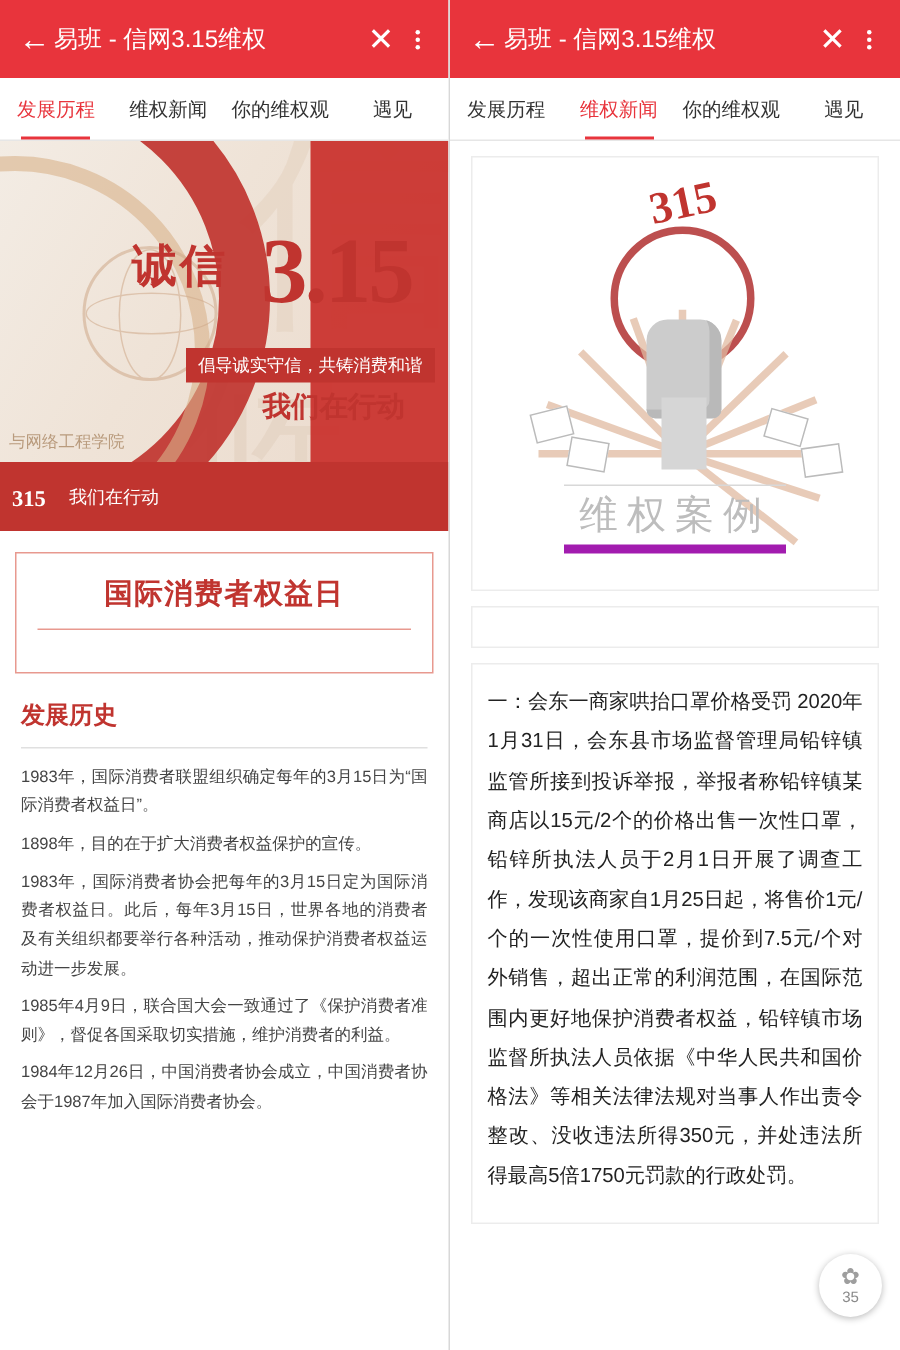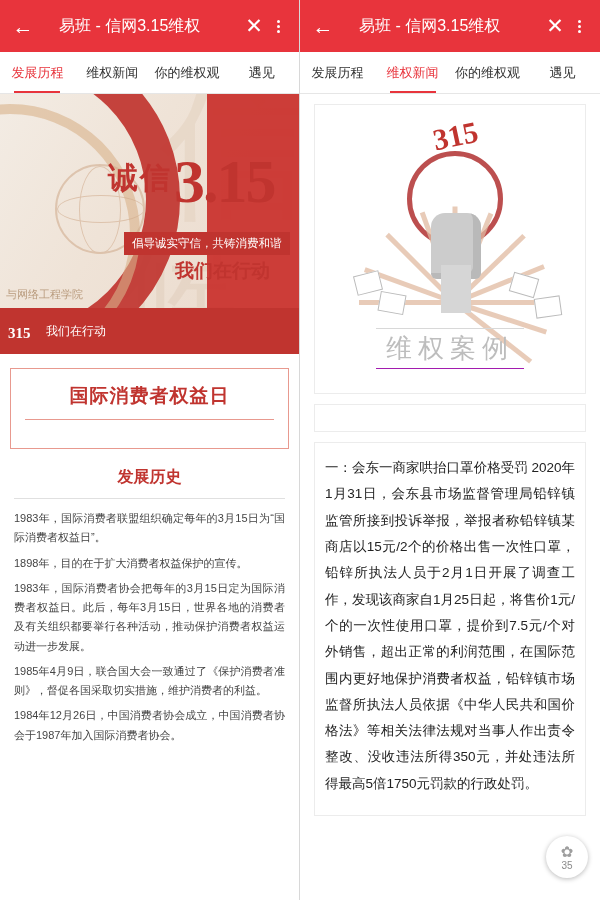--- a/index.html
+++ b/index.html
@@ -12,21 +12,21 @@
   .screens { display: flex; width: 600px; height: 900px; }
   .panel { width: 300px; height: 900px; position: relative; overflow: hidden; background: #fff; }
   .panel.left { border-right: 1px solid #d8d8d8; }
 
   
   .appbar {
     height: 52px; background: #e8343c; color: #fff;
     display: flex; align-items: center; padding: 0 10px;
   }
   .appbar .back { font-size: 21px; line-height: 1; width: 26px; text-align: center; }
-  .appbar .title { font-size: 16px; margin-left: 23px; flex: 1; white-space: nowrap; }
+  .appbar .title { font-size: 16px; margin-left: 0; flex: 1; white-space: nowrap; }
   .appbar .close { font-size: 21px; width: 26px; text-align: center; }
   .appbar .dots { width: 22px; text-align: center; font-size: 17px; letter-spacing: 0; }
   .dots span { display: block; width: 3px; height: 3px; border-radius: 50%; background: #fff; margin: 2px auto; }
 
   
   .tabs {
     height: 42px; display: flex; align-items: stretch;
     border-bottom: 1px solid #e6e6e6; background: #fff;
   }
   .tab {
@@ -71,21 +71,21 @@
   .hero .globe::before { left: 50%; top: 0; width: 40px; height: 86px; transform: translateX(-50%); }
   .hero .globe::after { left: 0; top: 50%; width: 86px; height: 26px; transform: translateY(-50%); }
   .hero .redblock {
     position: absolute; left: 0; top: 82px; width: 44px; height: 90px; background: #c0342f;
     color: #fff; font-size: 12px; text-align: center; padding-top: 12px; letter-spacing: 2px; line-height: 1.5;
   }
   .hero .rightband {
     position: absolute; right: 0; top: 0; width: 92px; height: 260px; background: #c9302c; opacity: .93;
   }
   .hero .chengxin {
-    position: absolute; left: 108px; top: 68px; color: #c0342f; font-size: 30px;
+    position: absolute; left: 88px; top: 68px; color: #c0342f; font-size: 30px;
     font-family: "Liberation Serif", serif; font-weight: bold; line-height: 1.05; letter-spacing: 2px;
     z-index: 4;
   }
   .hero .big315 {
     position: absolute; left: 142px; top: 52px; color: #c0342f; font-size: 62px;
     font-family: "Liberation Serif", serif; font-weight: bold; z-index: 4; letter-spacing: -2px; margin-left: 32px;
   }
   .hero .slogan {
     position: absolute; left: 124px; top: 138px; background: #c0342f; color: #fff;
     font-size: 11.5px; padding: 4px 8px; z-index: 4; white-space: nowrap;
@@ -114,21 +114,21 @@
   .card h2 {
     text-align: center; color: #c0342f; font-size: 19px; letter-spacing: 1px;
     font-family: "Liberation Serif", serif; margin-bottom: 2px;
   }
   .card .rule { height: 1px; background: #e8998f; margin: 10px 2px 12px 2px; }
   .card p {
     font-size: 13.5px; line-height: 2.0; color: #333; text-align: justify;
   }
   .section2 { margin: 18px 14px 0 14px; }
   .section2 h3 {
-    color: #c0342f; font-size: 16px; margin-bottom: 10px; font-family: "Liberation Serif", serif; text-align: center;
+    color: #c0342f; font-size: 16px; margin-bottom: 10px; font-family: "Liberation Serif", serif;
   }
   .section2 .hr { height: 1px; background: #e0e0e0; margin: 0 0 10px 0; }
   .section2 p { font-size: 11px; line-height: 1.75; color: #444; text-align: justify; margin-bottom: 6px; }
 
   
   .rpanel-body { padding: 10px 14px 0 14px; }
   .fistwrap {
     position: relative; height: 290px; border: 1px solid #ececec; background: #fff;
     overflow: hidden;
   }
@@ -155,21 +155,21 @@
     position: absolute; left: 100px; top: 45px; width: 96px; height: 5px; background: #e0b9a0;
     transform-origin: 0 50%; opacity: .75;
   }
   .fistwrap .paper {
     position: absolute; width: 26px; height: 20px; background: #fff; border: 1px solid #bbb;
     transform: rotate(-14deg);
   }
   .watermark {
     position: absolute; left: 50%; transform: translateX(-50%); bottom: 24px;
     color: #bdbdbd; font-size: 26px; letter-spacing: 6px; font-family: "Liberation Serif", serif;
-    border-top: 1px solid #d8d8d8; border-bottom: 1px solid #a21caf; padding: 2px 10px;
+    border-top: 1px solid #d8d8d8; border-bottom: 6px solid #a21caf; padding: 2px 10px;
     white-space: nowrap;
   }
   .thinbox { margin-top: 10px; height: 28px; border: 1px solid #ececec; }
   .textbox {
     margin-top: 10px; border: 1px solid #ececec; padding: 12px 10px 18px 10px;
   }
   .textbox p { font-size: 13.5px; line-height: 1.95; color: #222; text-align: justify; }
 
   
   .fab {

